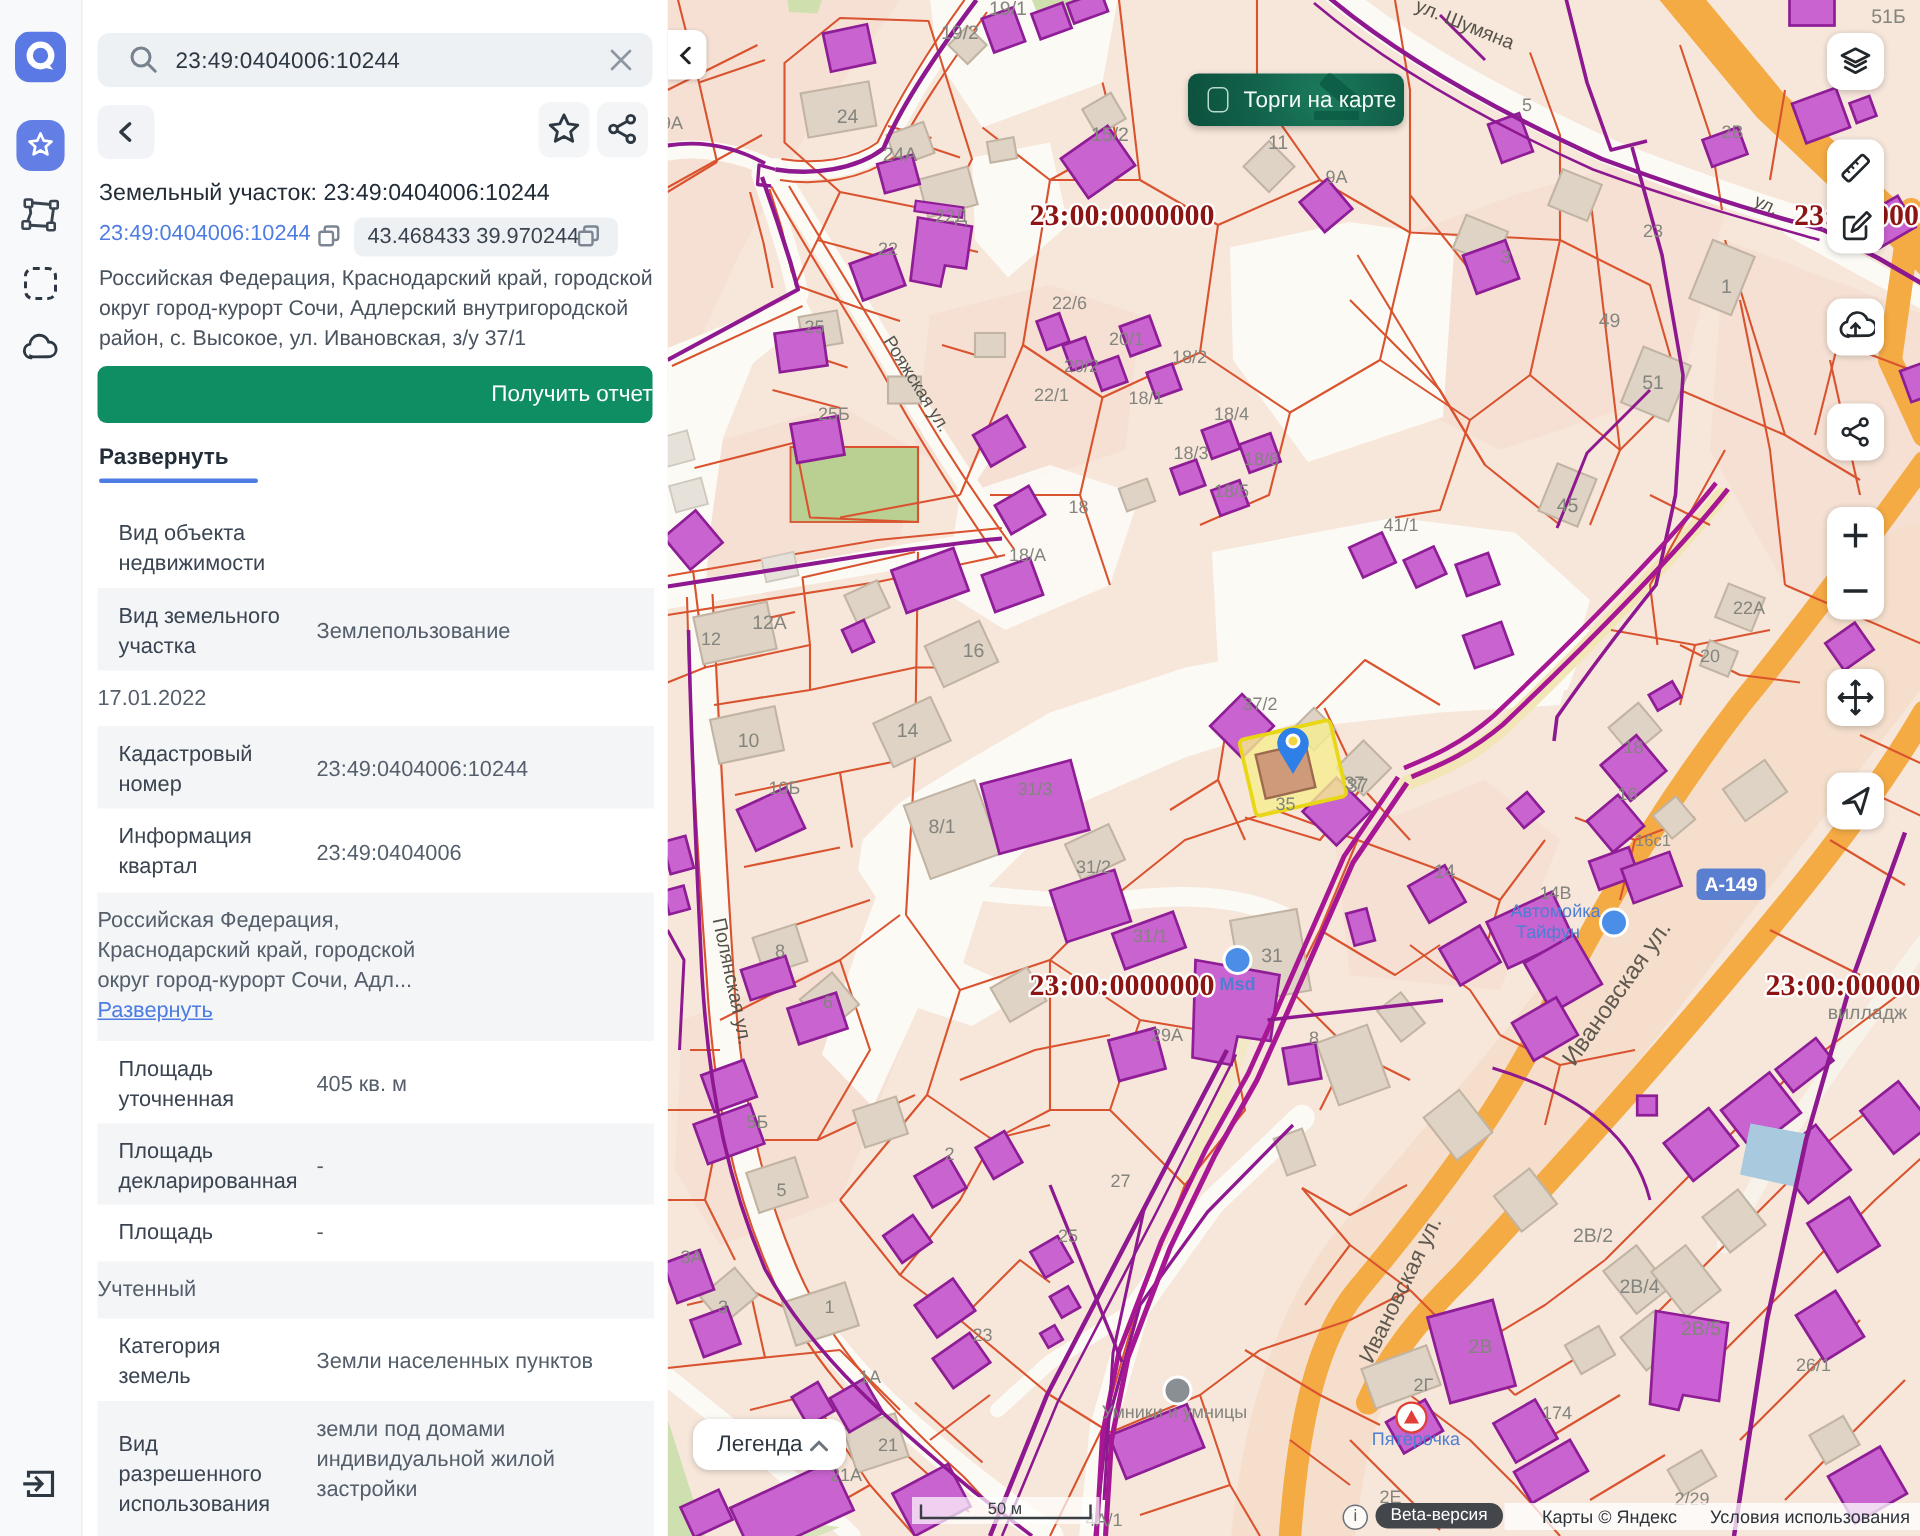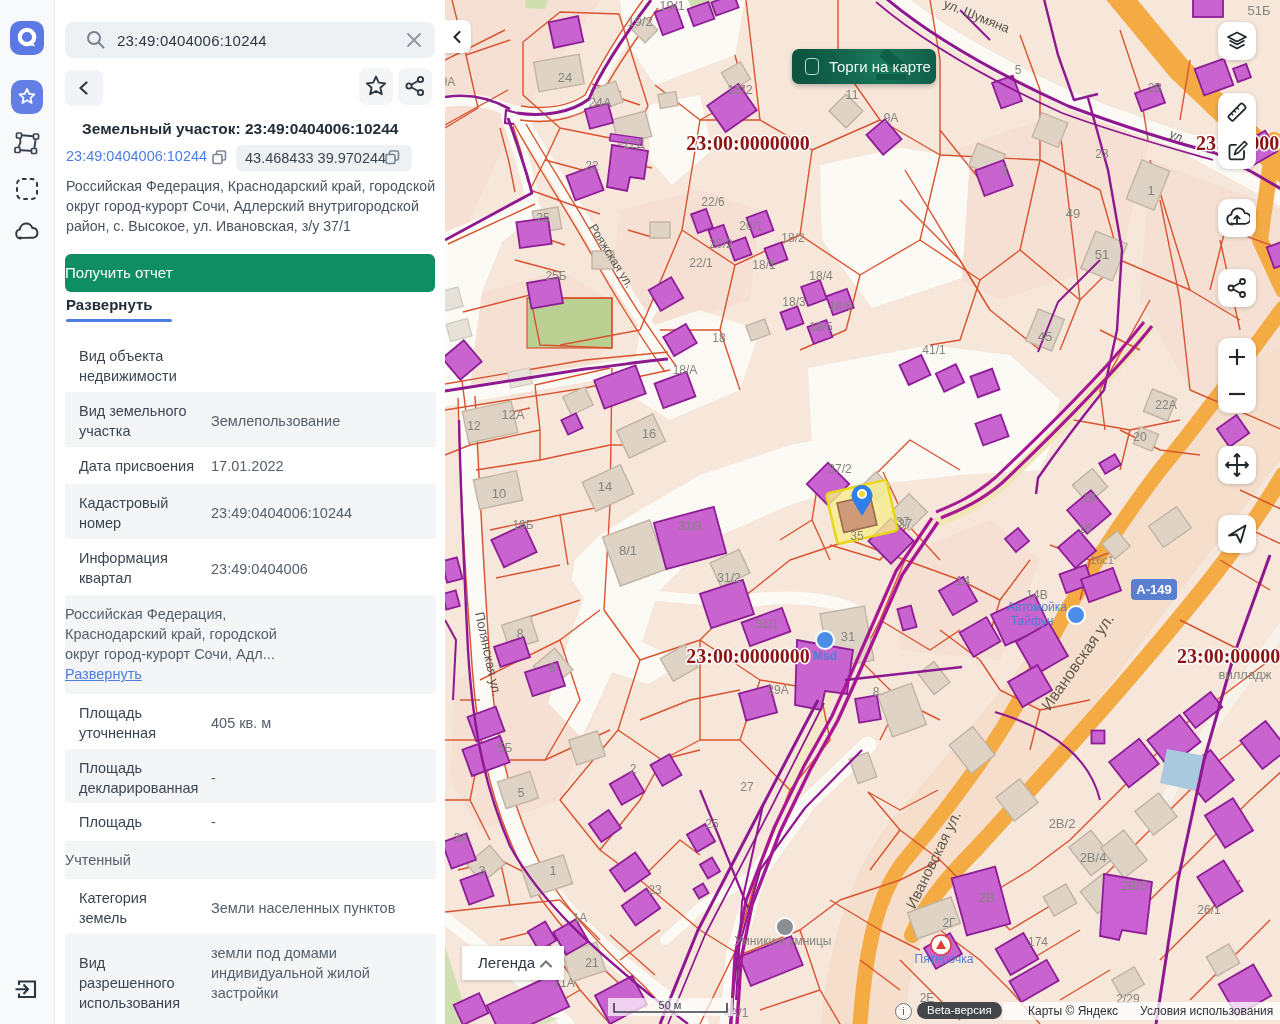--- a/index.html
+++ b/index.html
@@ -9,44 +9,44 @@
   
   #rail { position:absolute; left:0; top:0; width:55px; height:1024px; background:#f7f9fa; border-right:1px solid #eceff1; z-index:30; }
   .railbtn { position:absolute; left:10px; width:34px; height:34px; }
   
   #panel { position:absolute; left:55px; top:0; width:390px; height:1024px; background:#fff; z-index:25; }
   #search { position:absolute; left:10px; top:22px; width:370px; height:36px; background:#eef1f4; border-radius:8px; }
   #search .q { position:absolute; left:52px; top:10px; font-size:15px; color:#2e3843; letter-spacing:.2px; }
   #backbtn { position:absolute; left:10px; top:70px; width:38px; height:36px; background:#f1f3f6; border-radius:8px; }
   #starbtn { position:absolute; left:304px; top:68px; width:34px; height:37px; background:#f3f5f7; border-radius:8px; }
   #sharebtn{ position:absolute; left:343px; top:68px; width:34px; height:37px; background:#f3f5f7; border-radius:8px; }
-  #title { position:absolute; left:11px; top:120px; font-size:15.5px; font-weight:bold; color:#222d38;margin-left:16px; }
+  #title { position:absolute; left:11px; top:120px; font-size:15.5px; font-weight:normal; color:#222d38; }
   .chip-link { position:absolute; left:11px; top:148px; font-size:14.5px; color:#4d7ce2; }
   .chip-grey { position:absolute; left:181px; top:145px; height:26px; background:#eef1f4; border-radius:6px; font-size:14.5px; color:#39434e; line-height:26px; padding:0 26px 0 9px; }
   #addr { position:absolute; left:11px; top:176px; width:380px; font-size:14.2px; line-height:20px; color:#49535f; }
-  #reportbtn { position:absolute; left:10px; top:254px; width:370px; height:38px; background:#0e8e62; border-radius:6px; color:#fff; font-size:15px; text-align:left; line-height:38px; }
+  #reportbtn { position:absolute; left:10px; top:244px; width:370px; height:38px; background:#0e8e62; border-radius:6px; color:#fff; font-size:15px; text-align:right; line-height:38px; }
   #tab { position:absolute; left:11px; top:296px; font-size:15px; font-weight:bold; color:#222d38; }
   #tabline { position:absolute; left:11px; top:319px; width:106px; height:3px; background:#4d7ce2; border-radius:2px; }
   
   #tbl { position:absolute; left:10px; top:333px; width:371px; }
   .row { position:absolute; left:0; width:371px; display:flex; }
   .row.g { background:#f4f5f7; }
   .lbl { width:146px; padding:9px 15px 9px 14px; font-size:14.5px; line-height:20px; color:#3b4552; }
   .val { width:225px; padding:9px 10px 9px 0; font-size:14.5px; line-height:20px; color:#545f6b; }
   .vlink { color:#4d7ce2; text-decoration:underline; }
   
   #map { position:absolute; left:445px; top:0; width:835px; height:1024px; overflow:hidden; background:#f8ece2; }
   #map svg.art { position:absolute; left:-445px; top:0; }
   
   #collapse { position:absolute; left:0; top:20px; width:26px; height:33px; background:#fff; border-radius:0 8px 8px 0; box-shadow:0 1px 3px rgba(0,0,0,.18); z-index:10; }
   #torgi { position:absolute; left:347px; top:21px; width:144px; height:35px; border-radius:7px; background:radial-gradient(circle at 62% 40%, #1b7a5c 0%, #116049 55%, #0c513d 100%); box-shadow:0 2px 5px rgba(0,0,0,.25); z-index:10;margin-top:28px; }
   #torgi .cb { position:absolute; left:13px; top:9px; width:14px; height:17px; border:1.6px solid #b9dcce; border-radius:4px; }
   #torgi .tx { position:absolute; left:37px; top:9px; font-size:15px; color:#f2faf6; }
   .mapbtn { position:absolute; left:773px; width:38px; height:38px; background:#fff; border-radius:10px; box-shadow:0 1px 4px rgba(0,0,0,.2); z-index:10; }
-  #legend { position:absolute; left:17px; top:946px; width:102px; height:34px; background:#fff; border-radius:0; box-shadow:0 1px 4px rgba(0,0,0,.2); z-index:10; font-size:15px; color:#2e3843; line-height:34px; padding-left:16px; }
+  #legend { position:absolute; left:17px; top:946px; width:102px; height:34px; background:#fff; border-radius:11px; box-shadow:0 1px 4px rgba(0,0,0,.2); z-index:10; font-size:15px; color:#2e3843; line-height:34px; padding-left:16px; }
   #scale { position:absolute; left:163px; top:998px; width:125px; height:18px; background:rgba(255,255,255,.7); z-index:9; }
   #beta { position:absolute; left:472px; top:1002px; height:17px; background:#43474b; border-radius:9px; color:#fff; font-size:11.5px; line-height:17px; padding:0 10px; z-index:10; }
   #attrib { position:absolute; left:558px; top:1002px; width:277px; height:18px; background:rgba(255,255,255,.75); z-index:9; font-size:12px; color:#2c333a; line-height:18px; }
   #infoc { position:absolute; left:450px; top:1003px; width:17px; height:17px; background:rgba(255,255,255,.8); border:1.4px solid #6a737c; border-radius:50%; z-index:9; color:#555e67; font-size:11px; text-align:center; line-height:15px; }
 </style>
 </head>
 <body>
 <div id="app">
 
   <div id="rail">
@@ -124,21 +124,20 @@
     <div id="tabline"></div>
     <div id="tbl">
       <div class="row" style="top:4px;height:55px">
           <div class="lbl">Вид объекта недвижимости</div>
         </div>
       <div class="row g" style="top:59px;height:55px">
           <div class="lbl">Вид земельного участка</div>
           <div class="val" style="padding-top:19px">Землепользование</div>
         </div>
       <div class="row" style="top:114px;height:37px">
-          <div class="lbl" style="white-space:nowrap">Дата присвоения</div>
           <div class="val">17.01.2022</div>
         </div>
       <div class="row g" style="top:151px;height:55px">
           <div class="lbl">Кадастровый номер</div>
           <div class="val" style="padding-top:19px">23:49:0404006:10244</div>
         </div>
       <div class="row" style="top:206px;height:56px">
           <div class="lbl">Информация квартал</div>
           <div class="val" style="padding-top:20px">23:49:0404006</div>
         </div>

